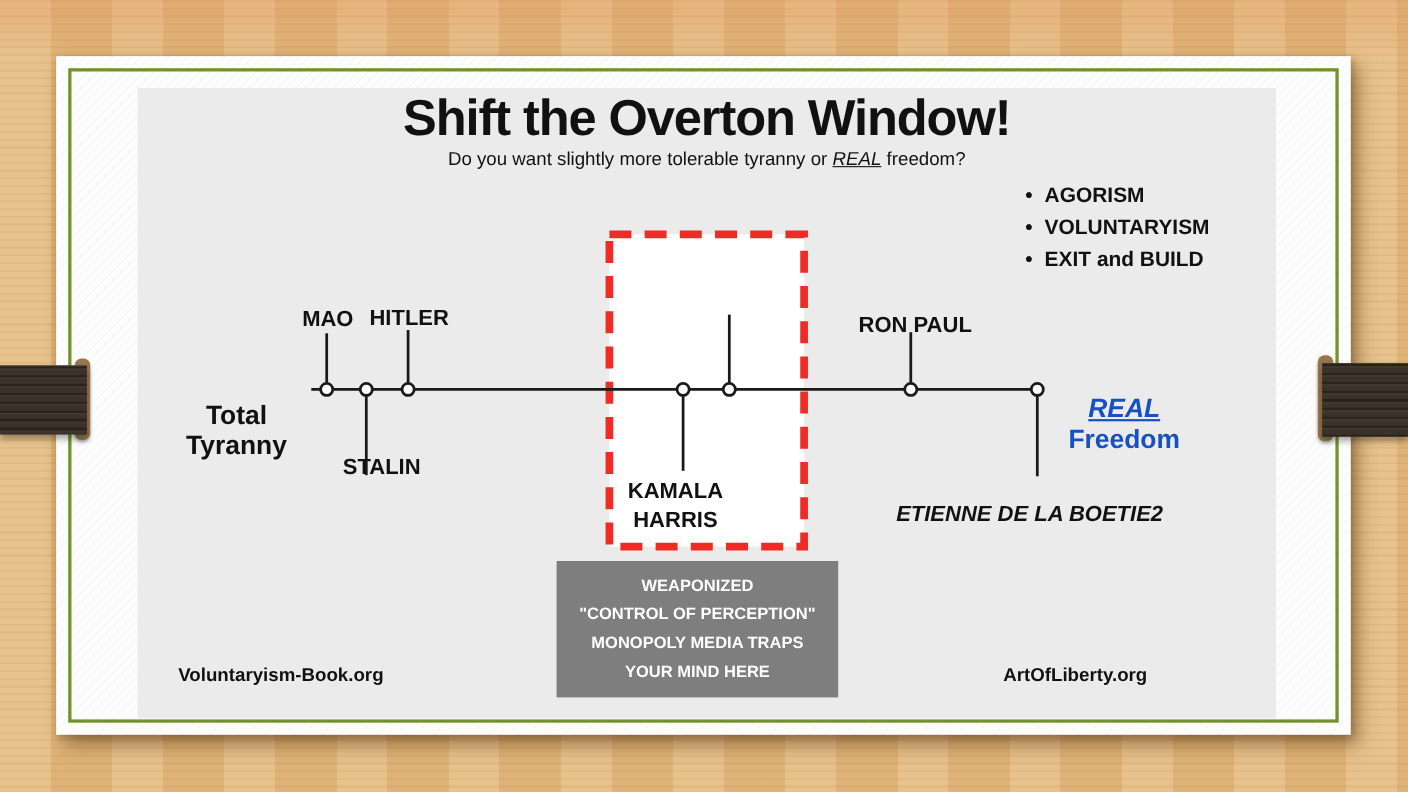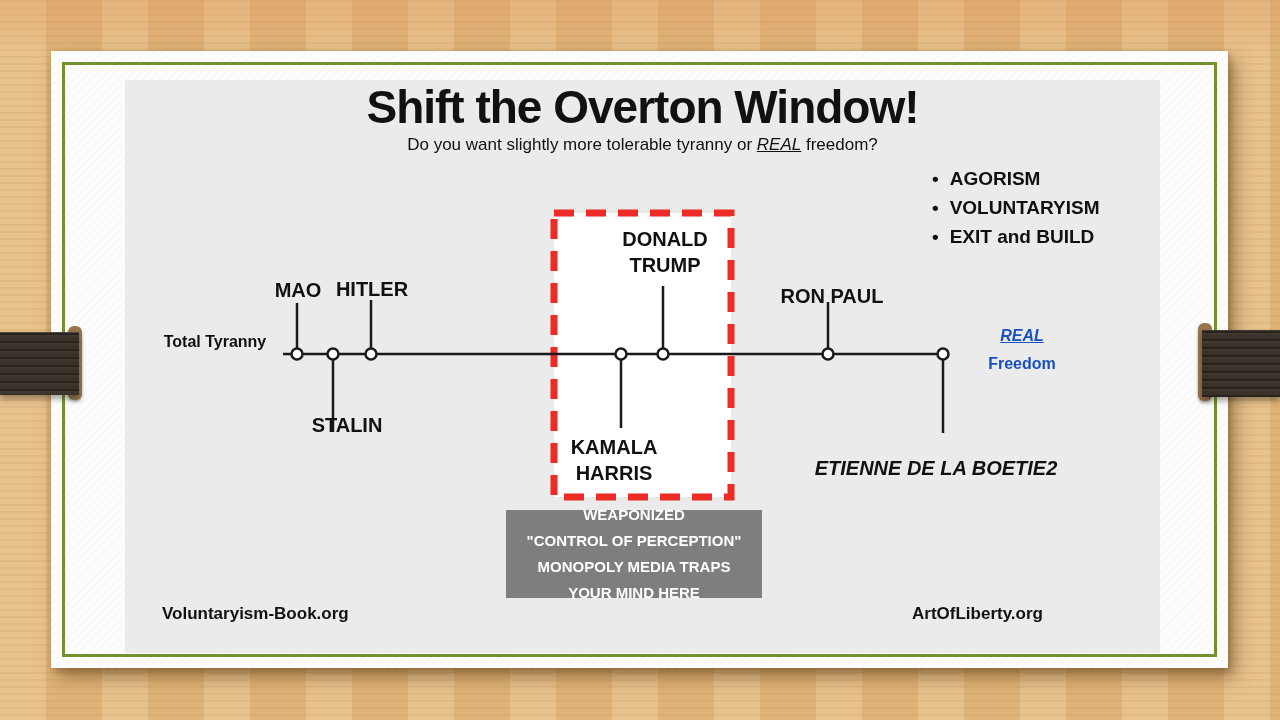--- a/index.html
+++ b/index.html
@@ -37,24 +37,24 @@
   .abs{position:absolute;color:var(--ink);}
   .headline{left:125px;top:82px;width:1035px;text-align:center;font-size:46px;font-weight:bold;letter-spacing:-1px;line-height:50px;}
   .subhead{left:125px;top:134px;width:1035px;text-align:center;font-size:17px;font-weight:normal;line-height:22px;}
   .em-ital{font-style:italic;text-decoration:underline;}
   .bullets{left:932px;top:164px;margin:0;padding:0;list-style:none;}
   .bullets li{display:flex;gap:11px;font-size:19px;font-weight:bold;color:var(--ink);line-height:29px;}
   .bullets .dot{font-size:19px;}
 
   .pt-label{font-weight:bold;font-size:20px;line-height:26px;text-align:center;transform:translateX(-50%);white-space:nowrap;}
   .pt-label.wrap2{white-space:normal;width:130px;}
-  .axis-end{font-weight:bold;font-size:16px;line-height:28px;text-align:center;transform:translateX(-50%);width:130px;}
+  .axis-end{font-weight:bold;font-size:24px;line-height:28px;text-align:center;transform:translateX(-50%);width:130px;margin-top:36px;}
   .axis-end-right{color:var(--freedom-blue);}
 
-  .note-box{left:506px;top:510px;width:256px;height:88px;background:var(--note-bg);
+  .note-box{left:506px;top:510px;width:256px;height:124px;background:var(--note-bg);
     display:flex;flex-direction:column;justify-content:center;text-align:center;
     color:var(--note-text);font-weight:bold;font-size:15px;line-height:26px;}
   .footer-txt{font-size:17px;font-weight:bold;}
 
   svg.diagram{position:absolute;left:0;top:0;pointer-events:none;}
   .ink-line{stroke:var(--axis);stroke-width:2.5;}
   .marker{fill:#ffffff;stroke:var(--axis);stroke-width:2.5;}
   .window-rect{fill:#ffffff;stroke:var(--window-red);stroke-width:7;stroke-dasharray:20 12;}
 </style>
 </head>
@@ -107,21 +107,20 @@
   <div class="abs axis-end" style="left:215px;top:328px;">Total Tyranny</div>
   <div class="abs axis-end axis-end-right" style="left:1022px;top:322px;">
     <div class="em-ital">REAL</div>
     <div>Freedom</div>
   </div>
 
   <div class="abs pt-label" style="left:298px;top:277px;">MAO</div>
   <div class="abs pt-label" style="left:333px;top:412px;margin-left:14px;">STALIN</div>
   <div class="abs pt-label" style="left:372px;top:276px;">HITLER</div>
   <div class="abs pt-label wrap2" style="left:614px;top:434px;">KAMALA HARRIS</div>
-  <div class="abs pt-label wrap2" style="left:665px;top:226px;">DONALD TRUMP</div>
   <div class="abs pt-label" style="left:832px;top:283px;">RON PAUL</div>
   <div class="abs pt-label" style="left:936px;top:455px;font-style:italic;">ETIENNE DE LA BOETIE2</div>
 
   <div class="abs note-box">
     <div>WEAPONIZED</div>
     <div>"CONTROL OF PERCEPTION"</div>
     <div>MONOPOLY MEDIA TRAPS</div>
     <div>YOUR MIND HERE</div>
   </div>
 

